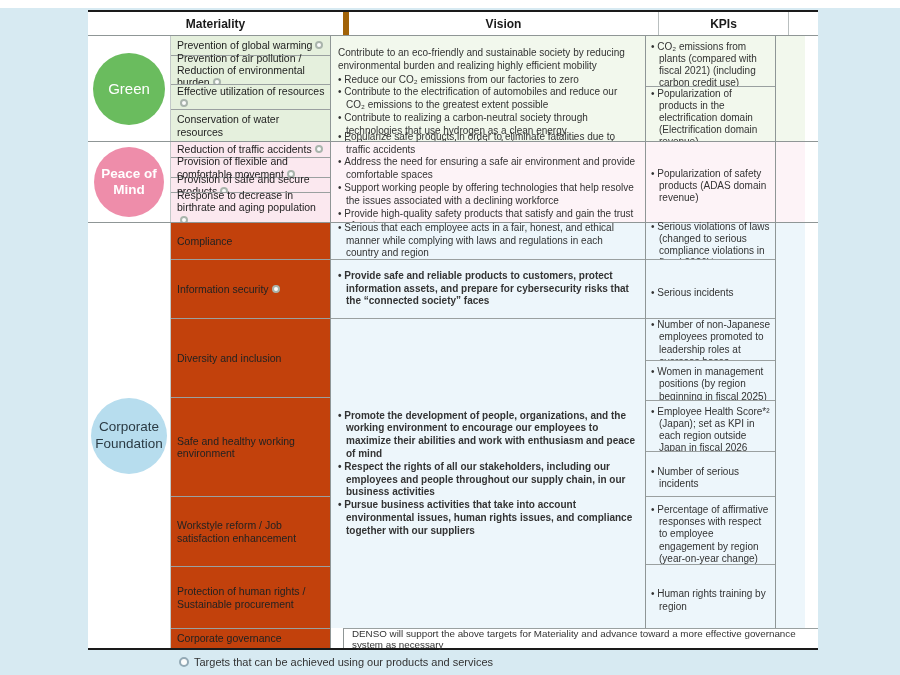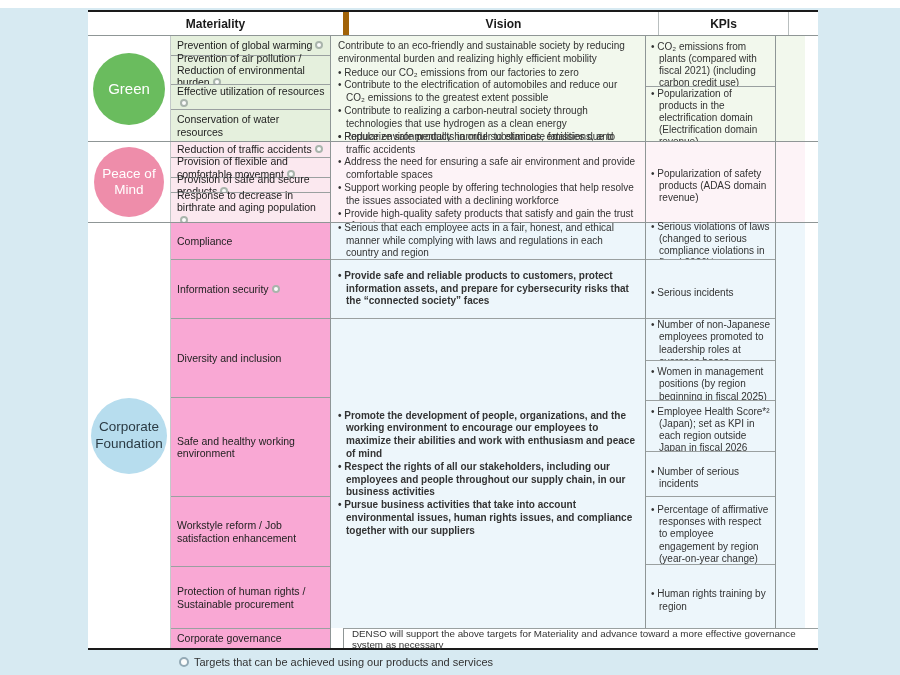--- a/index.html
+++ b/index.html
@@ -25,43 +25,43 @@
   .section{display:flex;position:relative;}
   .section + .section{border-top:1px solid #8f9696;}
   .colCircle{width:82px;background:#fff;display:flex;align-items:center;justify-content:center;}
   .colMat{width:160px;box-sizing:border-box;border-left:1px solid #c3c9c9;display:flex;flex-direction:column;}
   .colVis{width:315px;box-sizing:border-box;border-left:1px solid #8f9696;display:flex;flex-direction:column;}
   .colKpi{width:130px;box-sizing:border-box;border-left:1px solid #8f9696;display:flex;flex-direction:column;}
   .colEnd{width:30px;box-sizing:border-box;border-left:1px solid #8f9696;display:flex;flex-direction:column;}
   .cell{box-sizing:border-box;display:flex;align-items:center;padding:2px 4px 2px 6px;}
   .cell + .cell{border-top:1px solid #9aa0a0;}
   .matTxt{font-size:10.5px;line-height:1.15;color:#222;}
-  .visCell{box-sizing:border-box;padding:4px 7px;font-size:10px;line-height:1.28;color:#333;display:flex;flex-direction:column;justify-content:flex-start;}
+  .visCell{box-sizing:border-box;padding:11px 7px;font-size:10px;line-height:1.28;color:#333;display:flex;flex-direction:column;justify-content:flex-start;}
   .visCell.vcenter{justify-content:center;}
   .visCell + .visCell{border-top:1px solid #9aa0a0;font-weight:bold;}
   .kpiCell{box-sizing:border-box;display:flex;align-items:center;padding:11px 4px 3px 5px;font-size:10px;line-height:1.22;color:#333;}
   .kpiCell + .kpiCell{border-top:1px solid #9aa0a0;}
   .b{padding-left:8px;text-indent:-8px;}
   .b::before{content:"\2022\00a0";}
   .intro{margin-bottom:1px;}
   
   .r15{height:15px}.r19{height:19px}.r20{height:20px}.r25{height:25px}.r29{height:29px}
   .r30{height:30px}.r32{height:32px}.r36{height:36px}.r40{height:40px}.r42{height:42px}
   .r45{height:45px}.r50{height:50px}.r51{height:51px}.r55{height:55px}.r59{height:59px}
   .r62{height:62px}.r64{height:64px}.r68{height:68px}.r70{height:70px}.r79{height:79px}
   .r80{height:80px}.r99{height:99px}.r105{height:105px}.r310{height:310px}.r405{height:405px}
   
   .g-mat{background:#e5f0dd;} .g-lt{background:#f2f8ed;}
   .p-mat{background:#fbe8ef;} .p-lt{background:#fdf3f7;}
-  .c-mat{background:#f9a8d4;} .c-lt{background:#edf6fb;}
+  .c-mat{background:#c2410c;} .c-lt{background:#edf6fb;}
   
   .circle{border-radius:50%;display:flex;align-items:center;justify-content:center;text-align:center;
     font-size:13.5px;line-height:1.2;white-space:pre-line;}
   .circle.green{width:72px;height:72px;background:#6abc5e;color:#fff;font-size:15px;}
-  .circle.pink{width:70px;height:70px;background:#ee8daa;color:#fff;}
+  .circle.pink{width:70px;height:70px;background:#ee8daa;color:#fff;font-weight:bold;}
   .circle.blue{width:76px;height:76px;background:#b7ddee;color:#2b3b44;}
   
   .ring{display:inline-block;width:4px;height:4px;border:2px solid #a9b4ac;border-radius:50%;
     background:#fcfcfc;margin-left:3px;vertical-align:0px;}
   .ring.big{width:6px;height:6px;border-color:#93a9b5;margin-left:0;margin-right:5px;vertical-align:-2px;}
   
   .govnote{position:absolute;left:255px;top:405px;width:475px;height:20px;box-sizing:border-box;
     border-top:1px solid #9aa0a0;border-left:1px solid #8f9696;background:#fff;
     display:flex;align-items:center;padding:0 8px;font-size:9.8px;color:#333;}
   .footnote{position:absolute;left:170px;top:656px;font-size:11px;color:#333;display:flex;align-items:center;padding-left:9px;}

